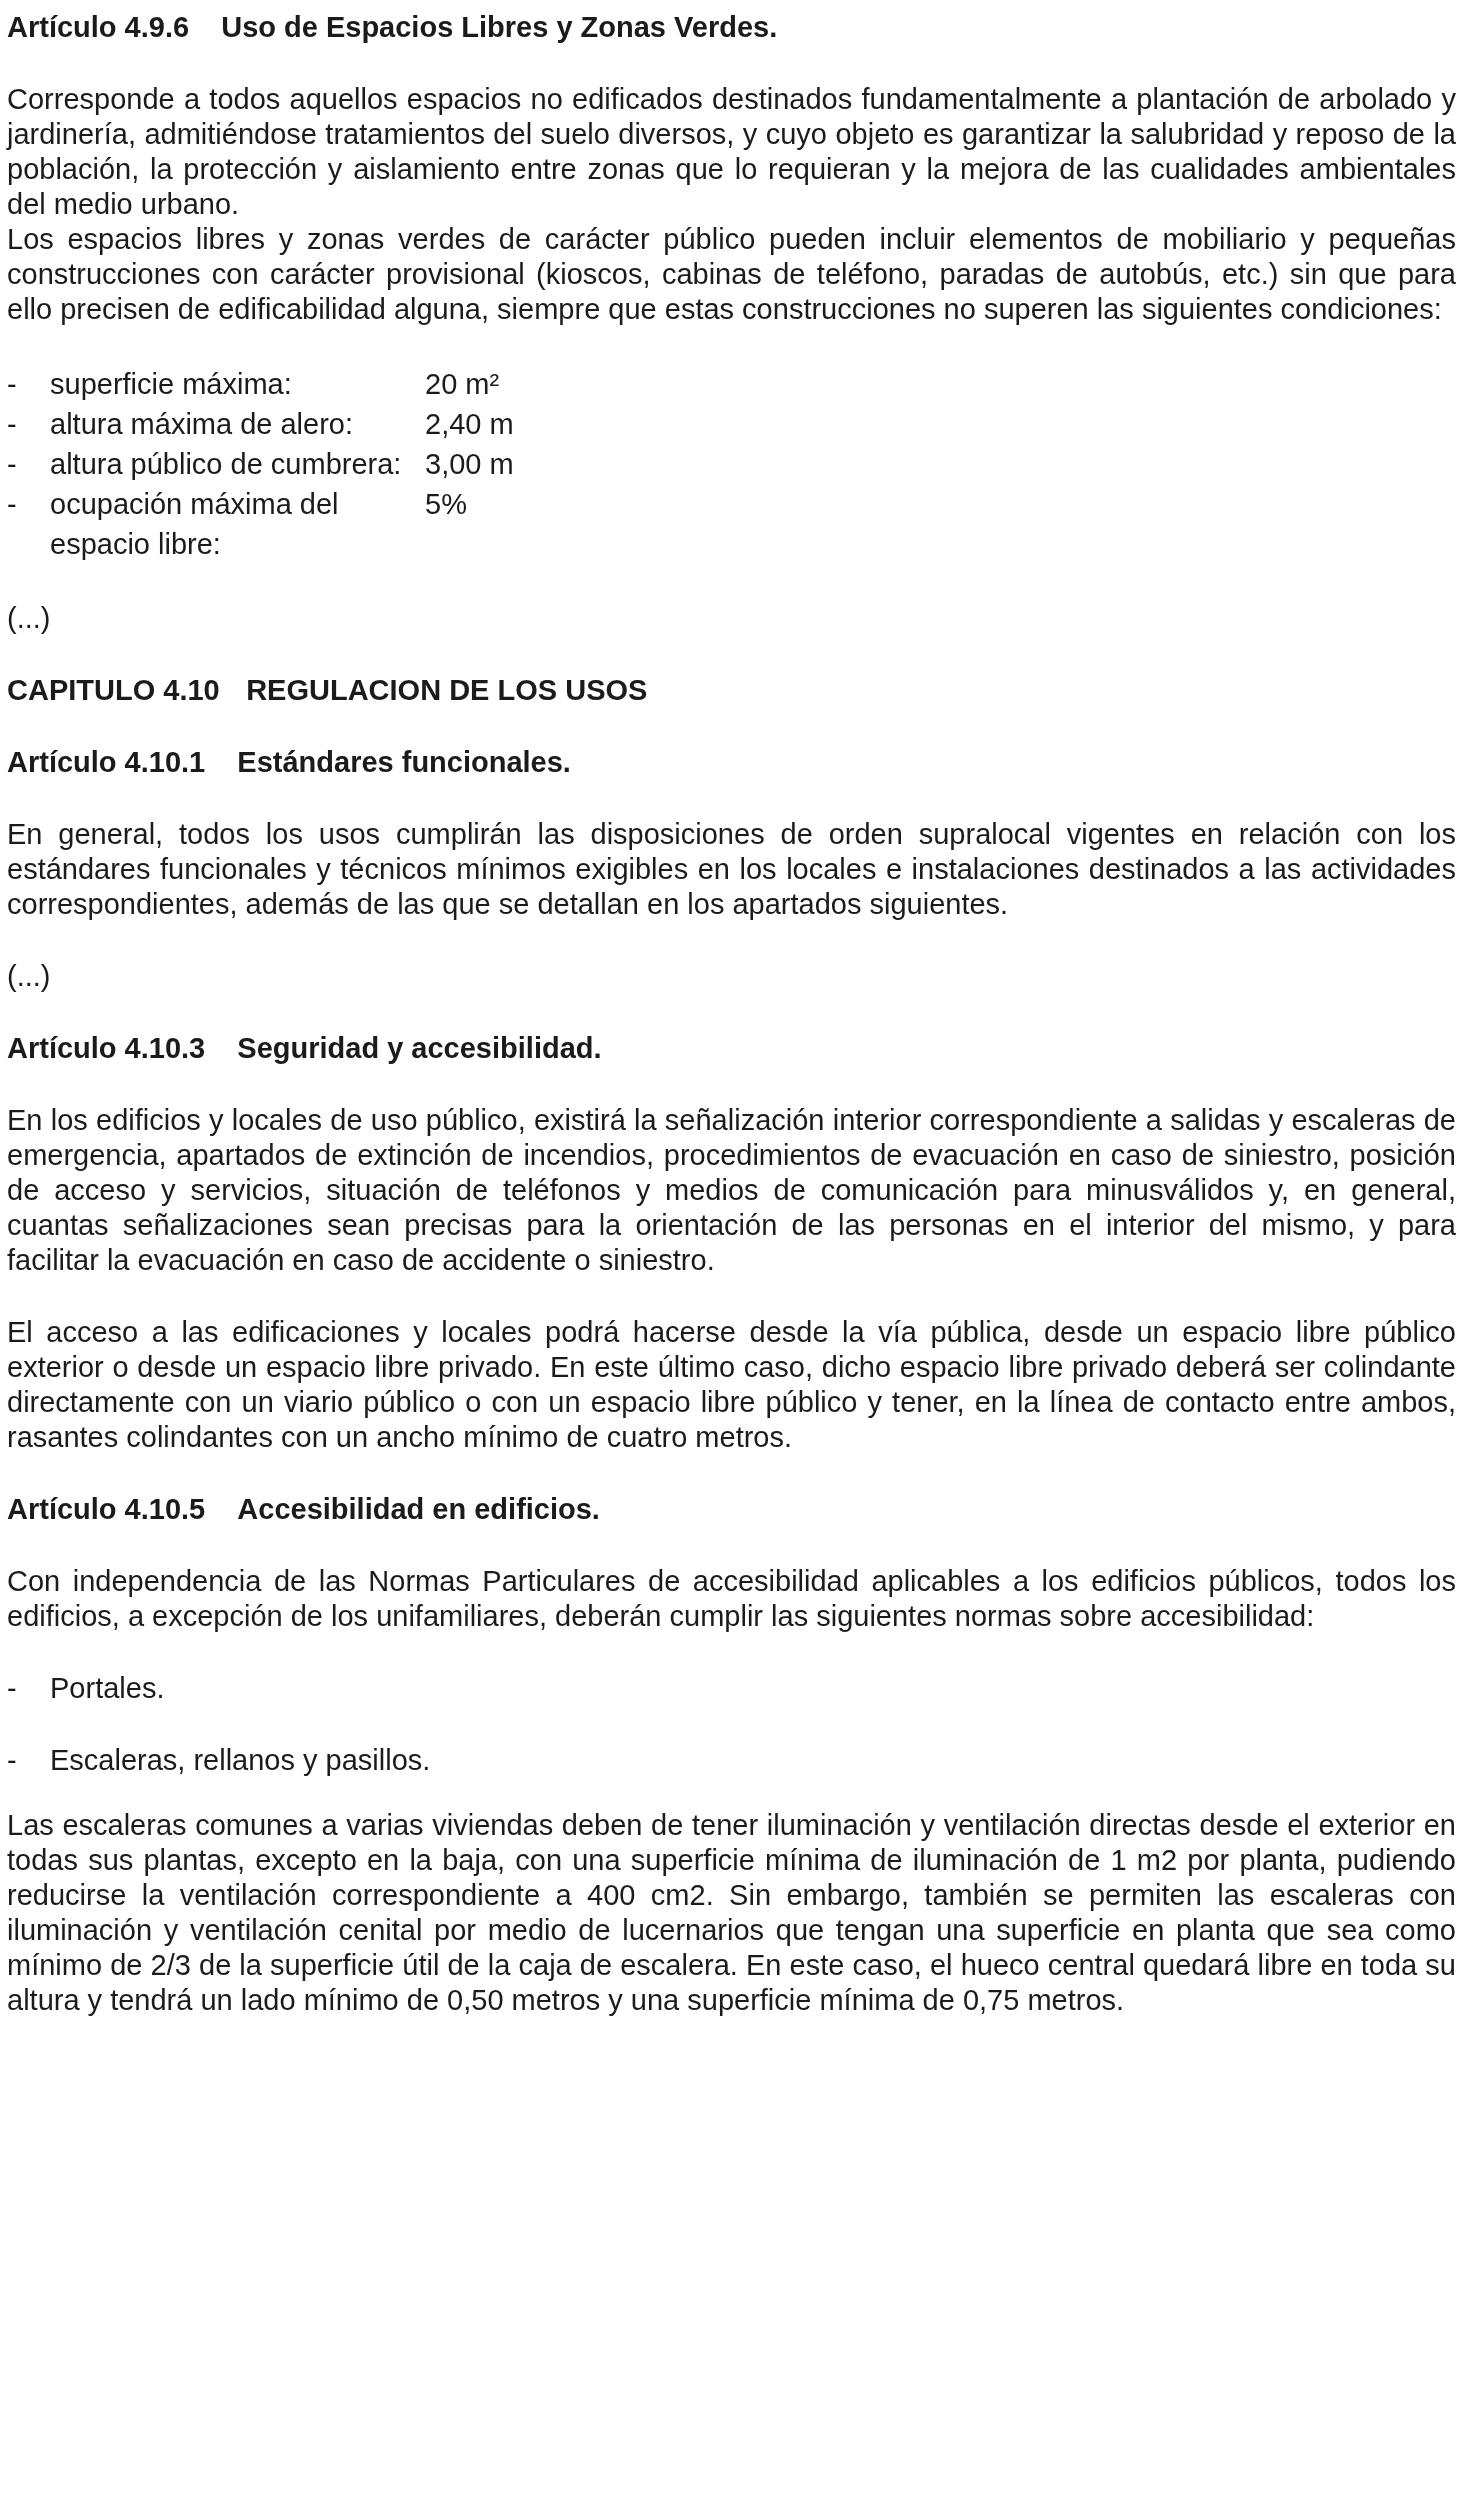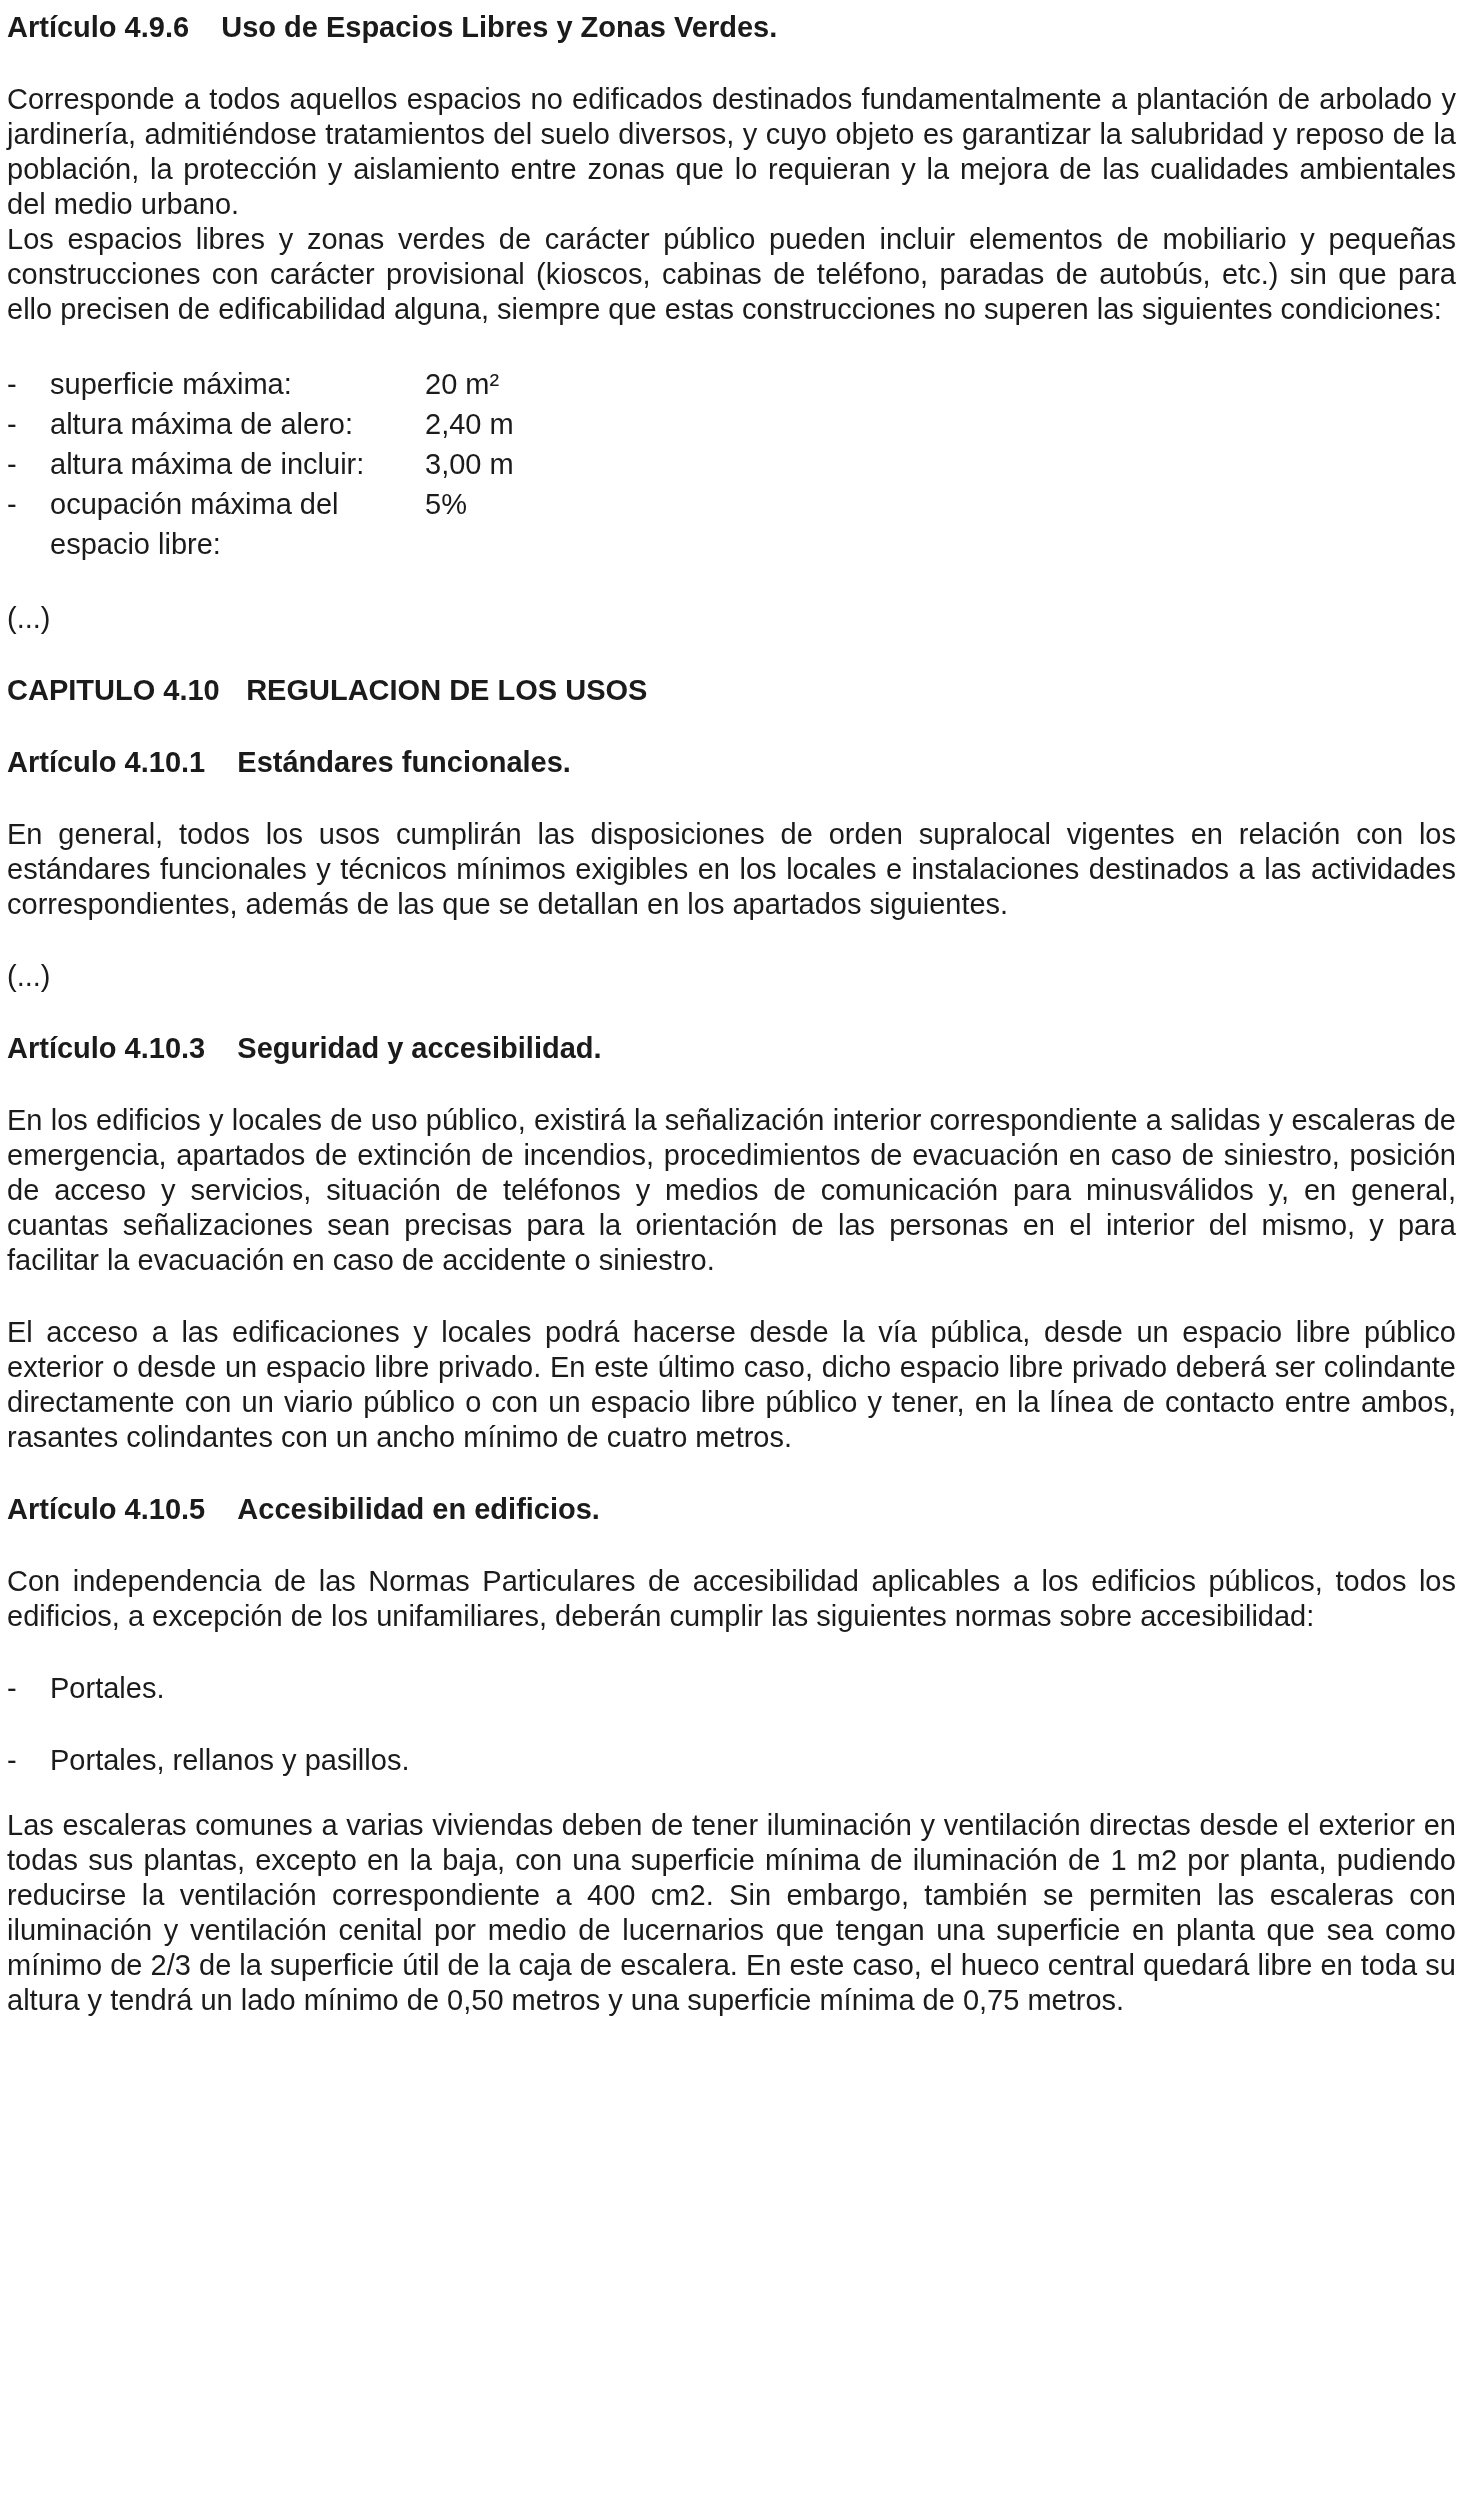--- a/index.html
+++ b/index.html
@@ -73,21 +73,21 @@
       <span class="cond-label">superficie máxima:</span>
       <span class="cond-value">20 m²</span>
     </div>
     <div class="cond-row">
       <span class="dash">-</span>
       <span class="cond-label">altura máxima de alero:</span>
       <span class="cond-value">2,40 m</span>
     </div>
     <div class="cond-row">
       <span class="dash">-</span>
-      <span class="cond-label">altura máxima de incluir:</span>
+      <span class="cond-label">altura público de cumbrera:</span>
       <span class="cond-value">3,00 m</span>
     </div>
     <div class="cond-row">
       <span class="dash">-</span>
       <span class="cond-label">ocupación máxima del espacio libre:</span>
       <span class="cond-value">5%</span>
     </div>
   </div>
 
   <p class="para">(...)</p>
@@ -124,19 +124,19 @@
   <p class="para">Con independencia de las Normas Particulares de accesibilidad aplicables a los edificios públicos, todos los edificios, a excepción de los unifamiliares, deberán cumplir las siguientes normas sobre accesibilidad:</p>
 
   <div class="bullet-row">
     <span class="dash">-</span>
     <span>Portales.</span>
   </div>
 
 
   <div class="bullet-row">
     <span class="dash">-</span>
-    <span>Portales, rellanos y pasillos.</span>
+    <span>Escaleras, rellanos y pasillos.</span>
   </div>
 
   <p class="para mt-sm">Las escaleras comunes a varias viviendas deben de tener iluminación y ventilación directas desde el exterior en todas sus plantas, excepto en la baja, con una superficie mínima de iluminación de 1 m2 por planta, pudiendo reducirse la ventilación correspondiente a 400 cm2.  Sin embargo, también se permiten las escaleras con iluminación y ventilación cenital por medio de lucernarios que tengan una superficie en planta que sea como mínimo de 2/3 de la superficie útil de la caja de escalera.  En este caso, el hueco central quedará libre en toda su altura y tendrá un lado mínimo de 0,50 metros y una superficie mínima de 0,75 metros.</p>
 
 </div>
 
 
 </body></html>

